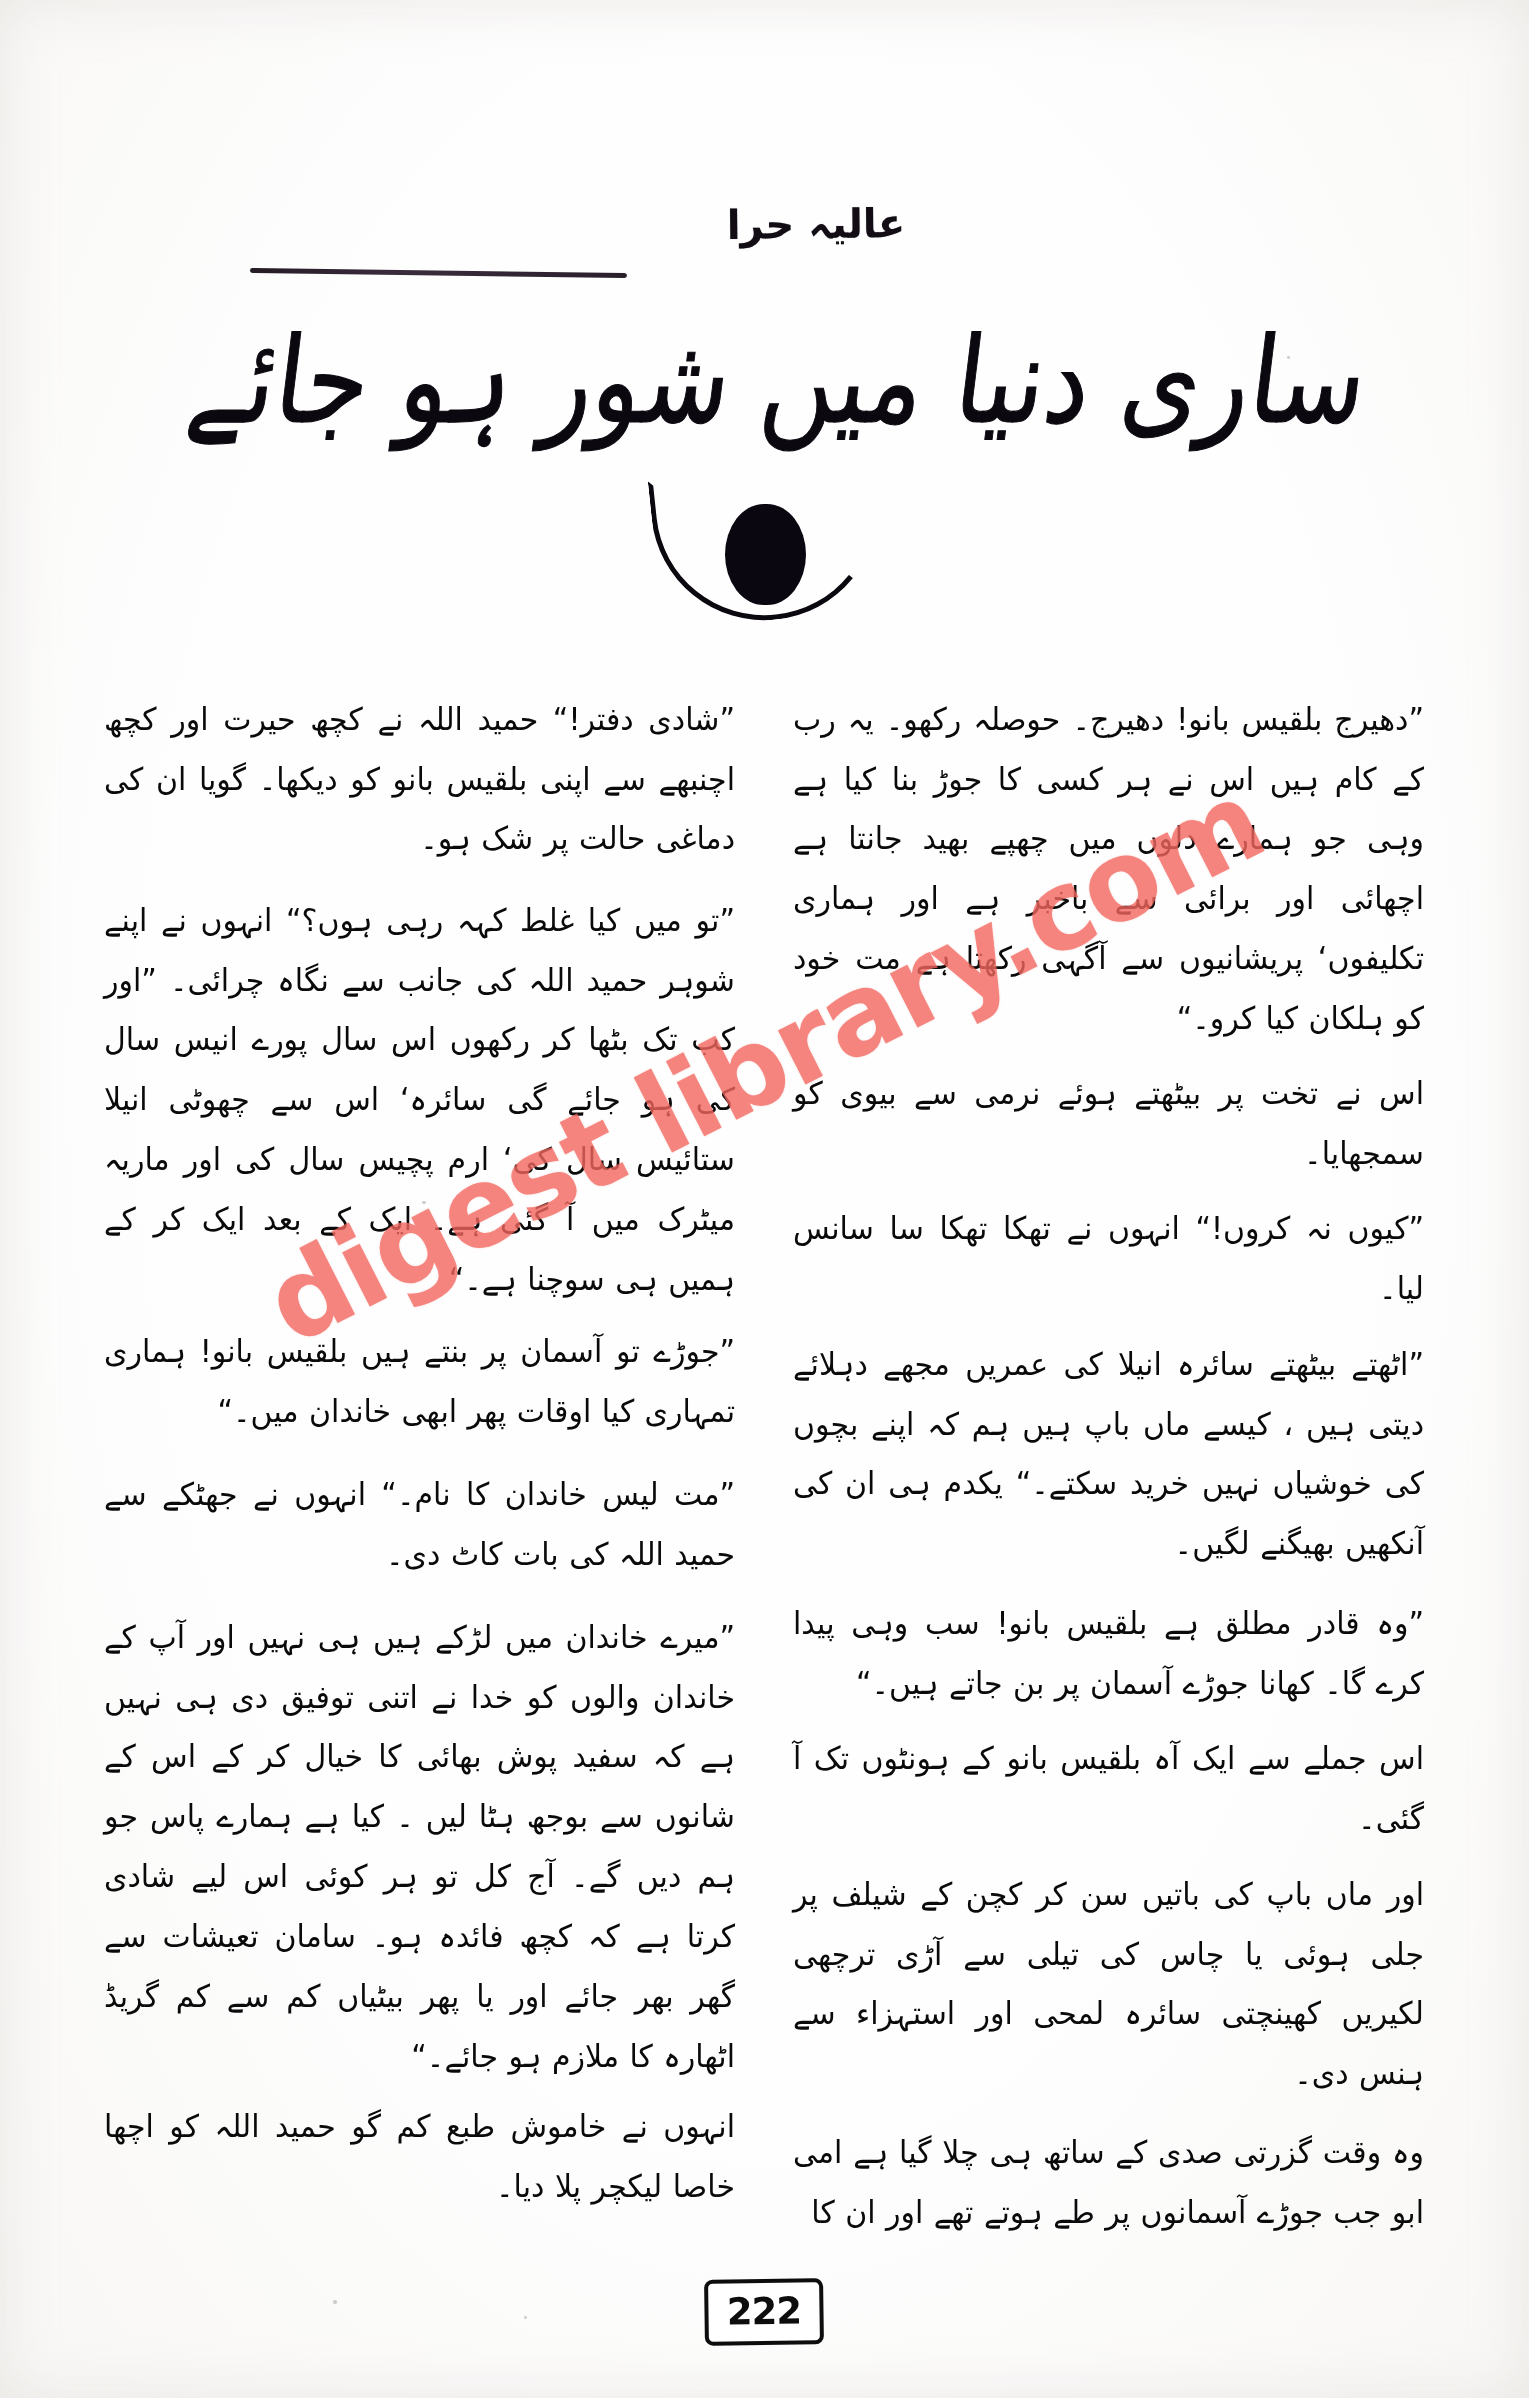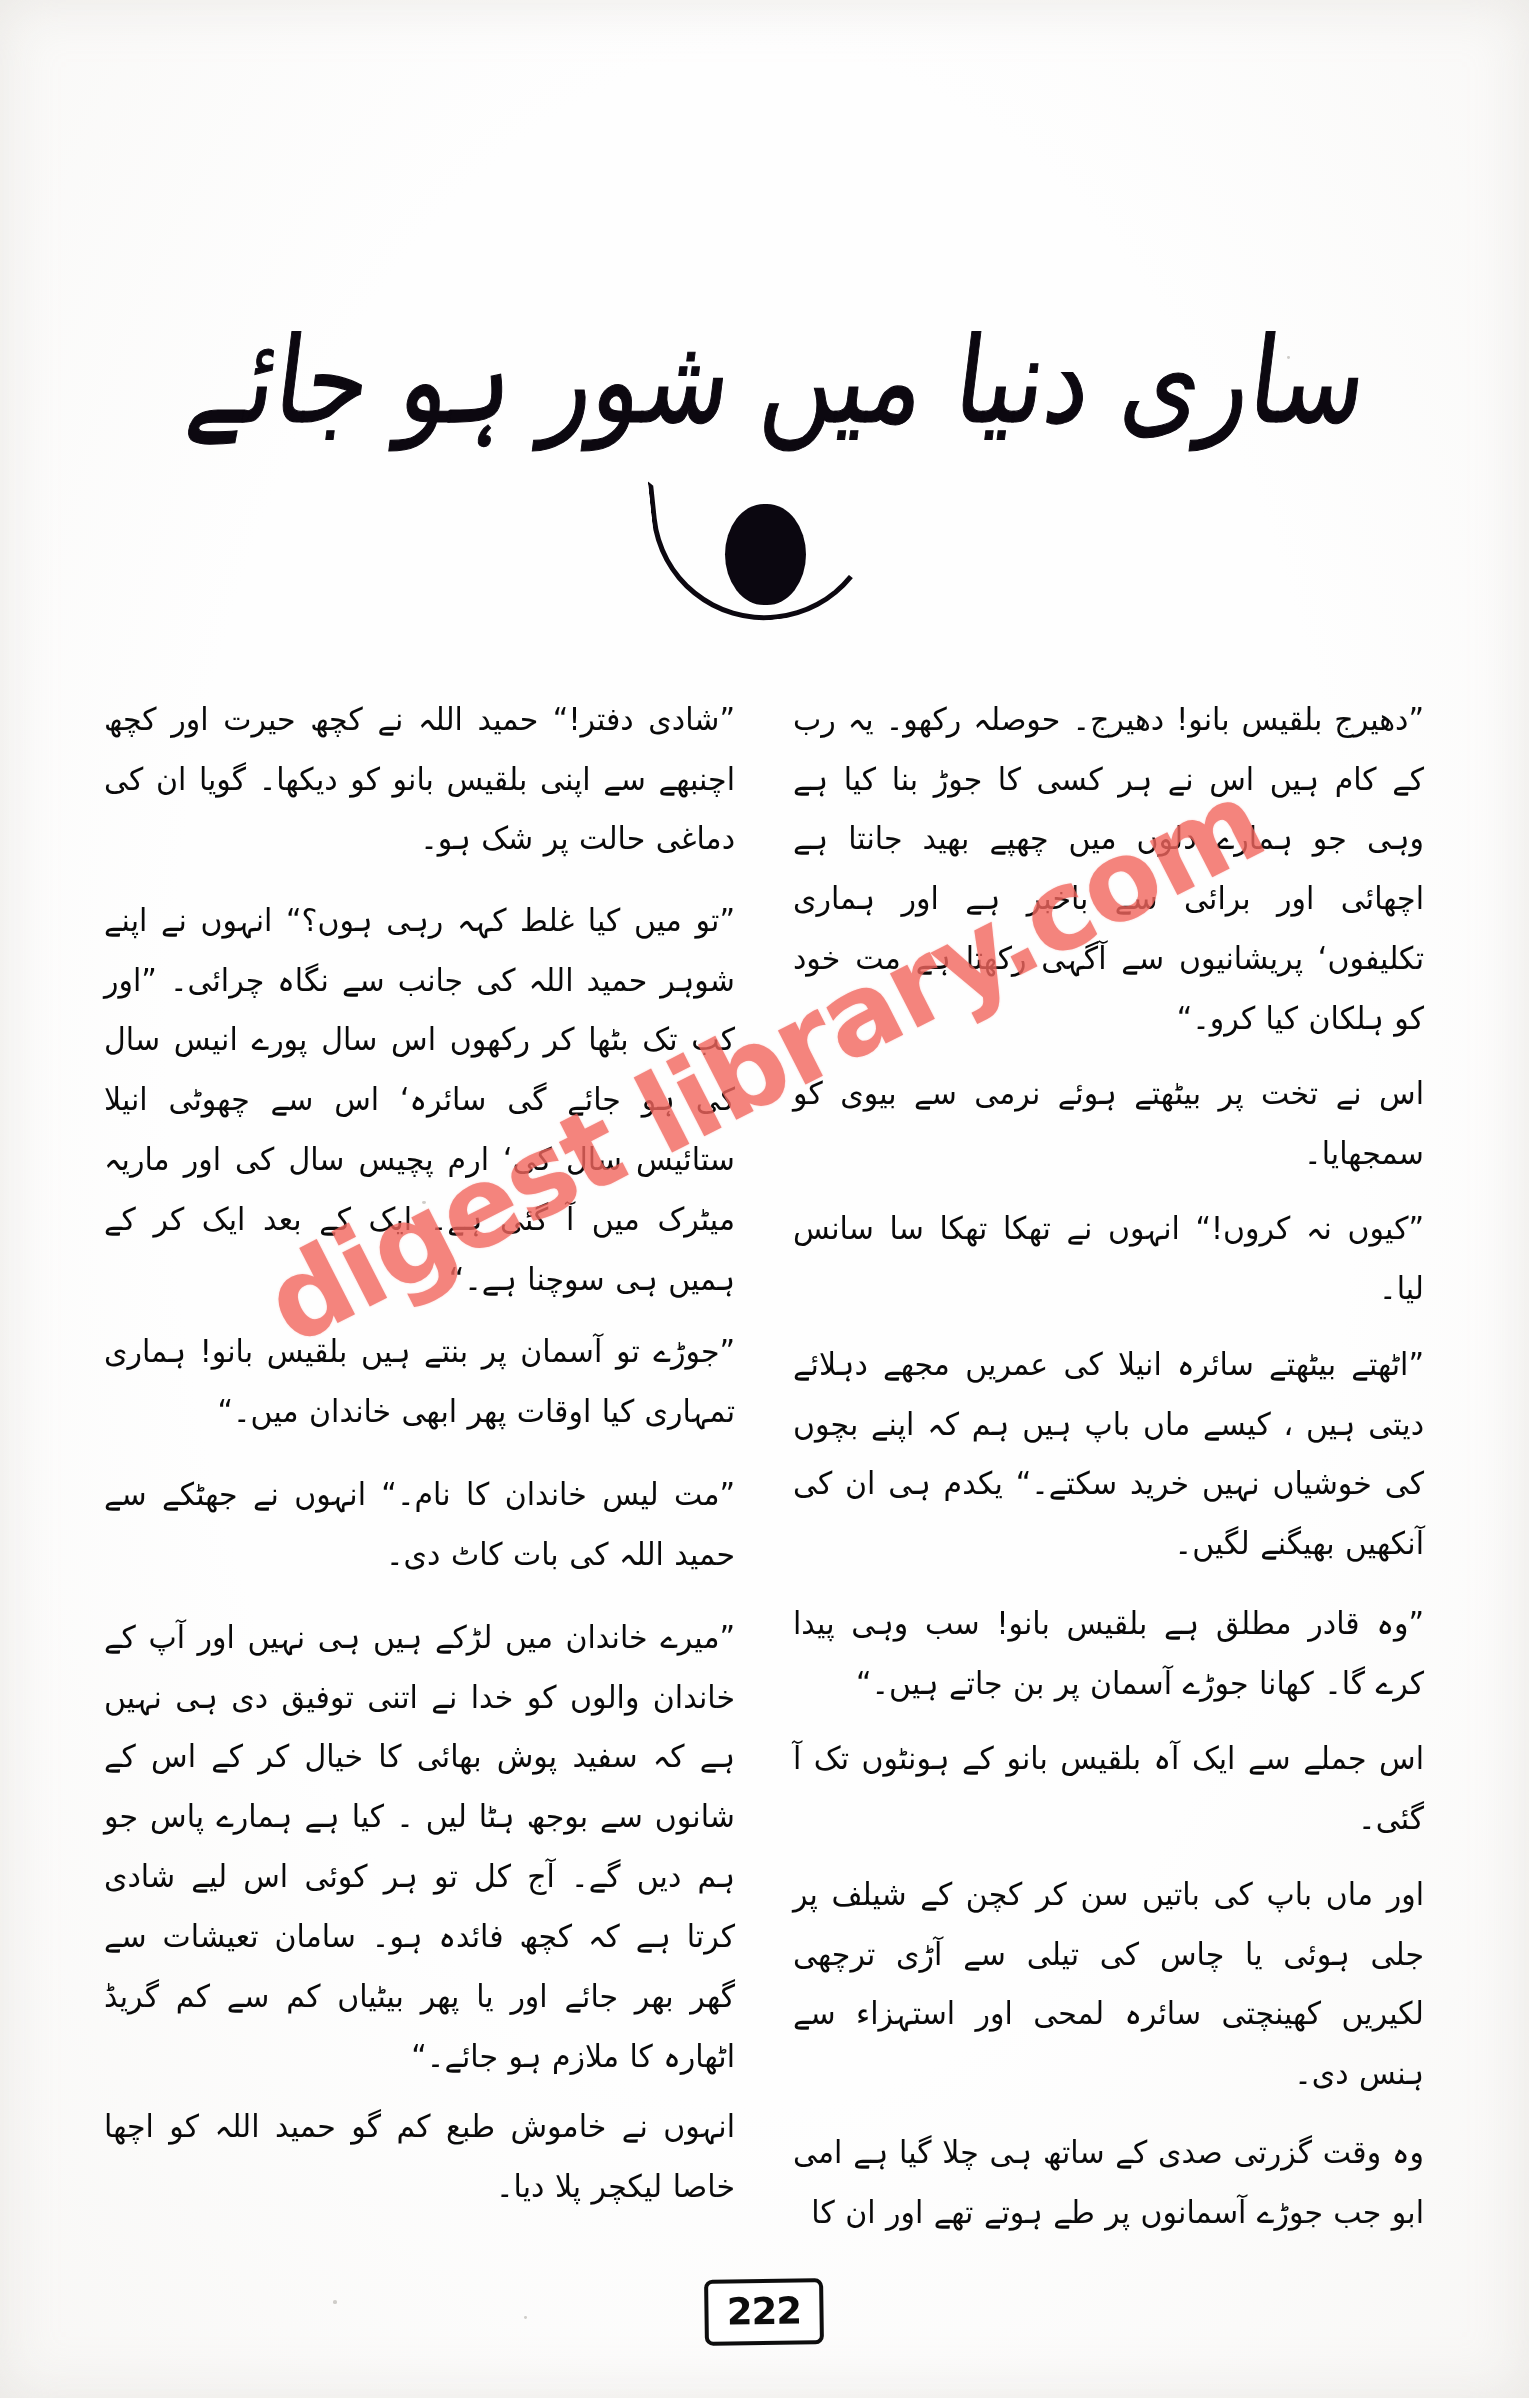--- a/index.html
+++ b/index.html
@@ -210,20 +210,24 @@
 <div class="page">
 
   <div class="scan-tint"></div>
   <div class="scan-edge"></div>
 
   <div class="speck" style="top:356px; left:1288px; width:2.8px; height:2.8px;"></div>
   <div class="speck" style="top:1201px; left:423px; width:3.7px; height:2.8px;"></div>
   <div class="speck" style="top:2300px; left:334px; width:3.7px; height:3.7px;"></div>
   <div class="speck" style="top:2316px; left:525px; width:2.8px; height:2.8px;"></div>
 
+  <div class="masthead">
+    <div class="author-name">عالیہ حرا</div>
+    <div class="author-rule"></div>
+  </div>
 
   <div class="title-block">
     <div class="title-calligraphy">ساری دنیا میں شور ہو جائے</div>
     <div class="title-dot"></div>
     <div class="title-swoosh"></div>
   </div>
 
   <div class="columns">
 
     <div class="col">

